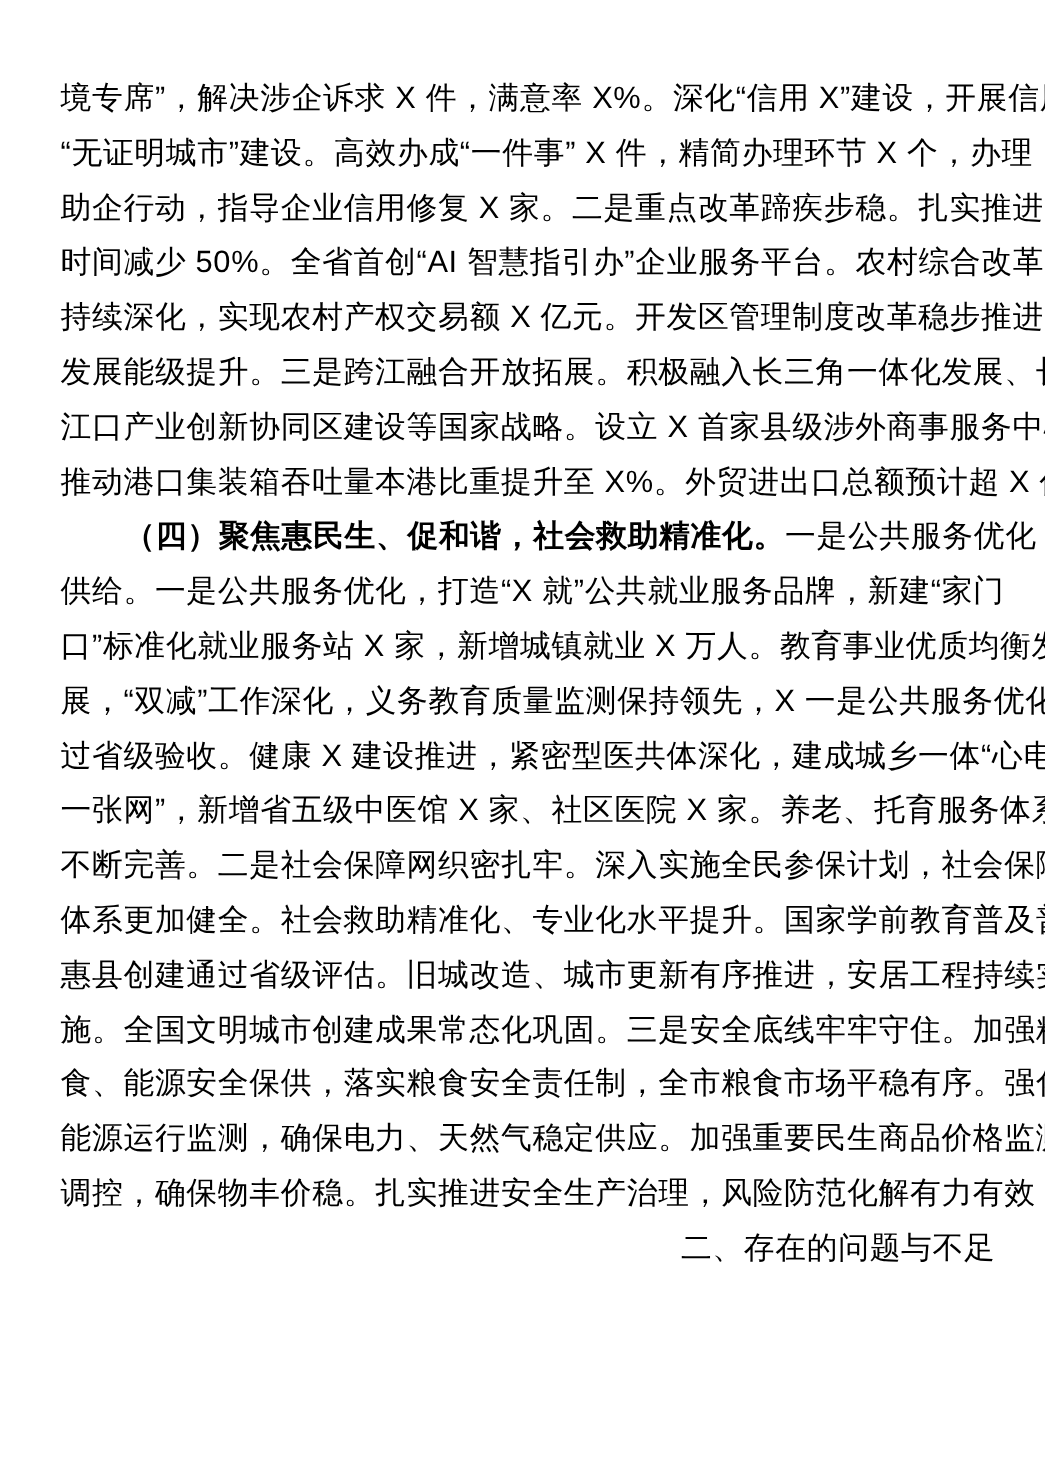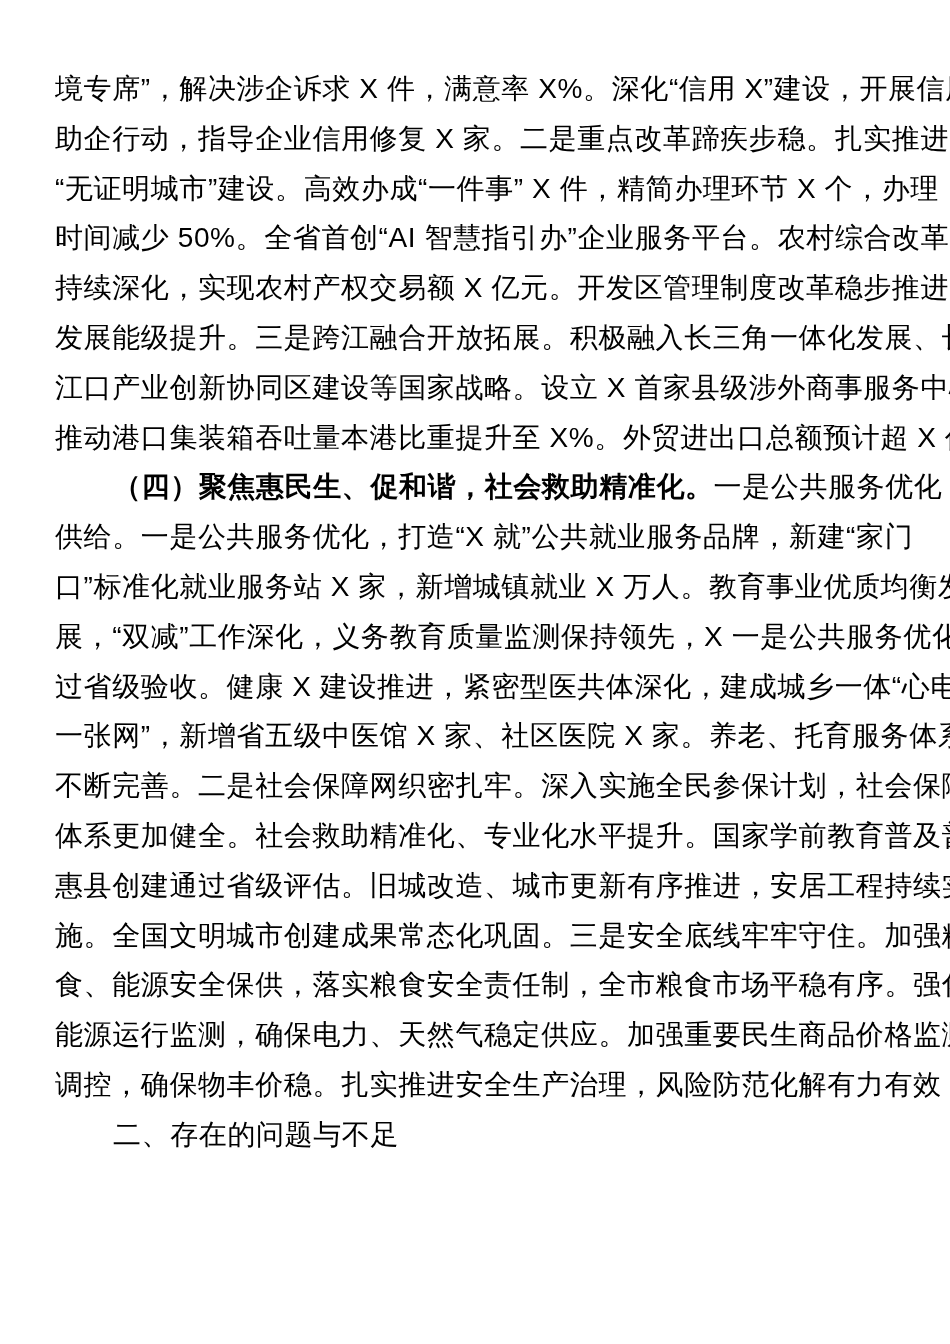--- a/index.html
+++ b/index.html
@@ -32,30 +32,31 @@
     font-weight: 400;
   }
   .text-line.indent {
     padding-left: 58px;
   }
   .seg-bold {
     font-weight: 700;
   }
   .section-heading {
     font-weight: 400;
+    text-align: right;
   }
 </style>
 </head>
 <body>
 
 <div class="doc-page">
   <div class="doc-body" id="doc-body">
       <div class="text-line"><span class="seg-regular">境专席”，解决涉企诉求 X 件，满意率 X%。深化“信用 X”建设，开展信用</span></div>
+      <div class="text-line"><span class="seg-regular">“无证明城市”建设。高效办成“一件事” X 件，精简办理环节 X 个，办理</span></div>
       <div class="text-line"><span class="seg-regular">助企行动，指导企业信用修复 X 家。二是重点改革蹄疾步稳。扎实推进</span></div>
-      <div class="text-line"><span class="seg-regular">“无证明城市”建设。高效办成“一件事” X 件，精简办理环节 X 个，办理</span></div>
       <div class="text-line"><span class="seg-regular">时间减少 50%。全省首创“AI 智慧指引办”企业服务平台。农村综合改革</span></div>
       <div class="text-line"><span class="seg-regular">持续深化，实现农村产权交易额 X 亿元。开发区管理制度改革稳步推进，</span></div>
       <div class="text-line"><span class="seg-regular">发展能级提升。三是跨江融合开放拓展。积极融入长三角一体化发展、长</span></div>
       <div class="text-line"><span class="seg-regular">江口产业创新协同区建设等国家战略。设立 X 首家县级涉外商事服务中心。</span></div>
       <div class="text-line"><span class="seg-regular">推动港口集装箱吞吐量本港比重提升至 X%。外贸进出口总额预计超 X 亿元。</span></div>
       <div class="text-line indent"><span class="seg-bold">（四）聚焦惠民生、促和谐，社会救助精准化。</span><span class="seg-regular">一是公共服务优化</span></div>
       <div class="text-line"><span class="seg-regular">供给。一是公共服务优化，打造“X 就”公共就业服务品牌，新建“家门</span></div>
       <div class="text-line"><span class="seg-regular">口”标准化就业服务站 X 家，新增城镇就业 X 万人。教育事业优质均衡发</span></div>
       <div class="text-line"><span class="seg-regular">展，“双减”工作深化，义务教育质量监测保持领先，X 一是公共服务优化</span></div>
       <div class="text-line"><span class="seg-regular">过省级验收。健康 X 建设推进，紧密型医共体深化，建成城乡一体“心电</span></div>

